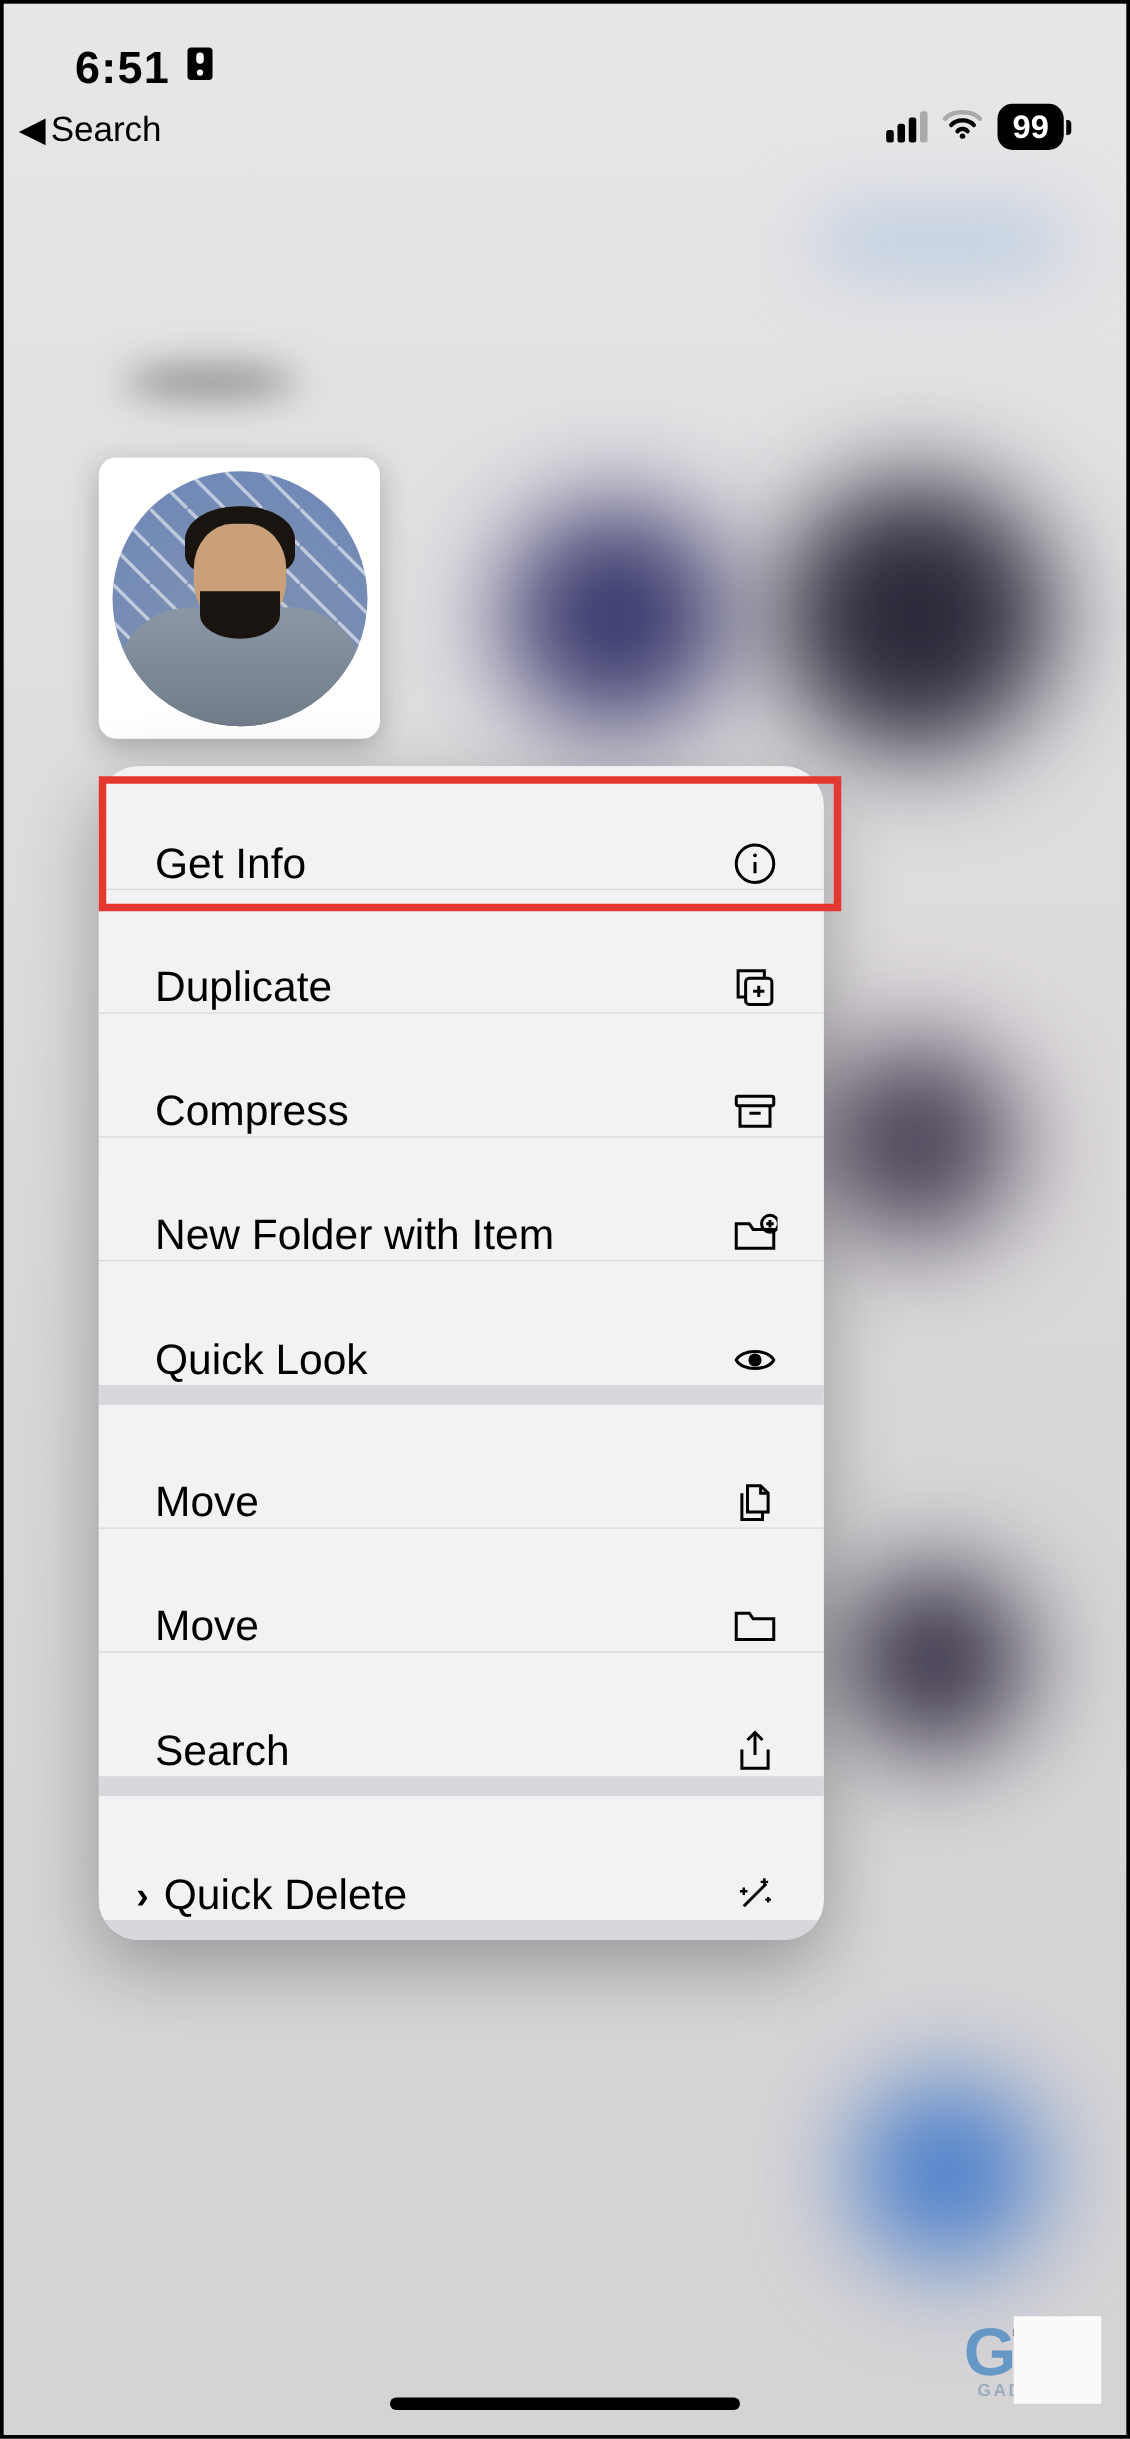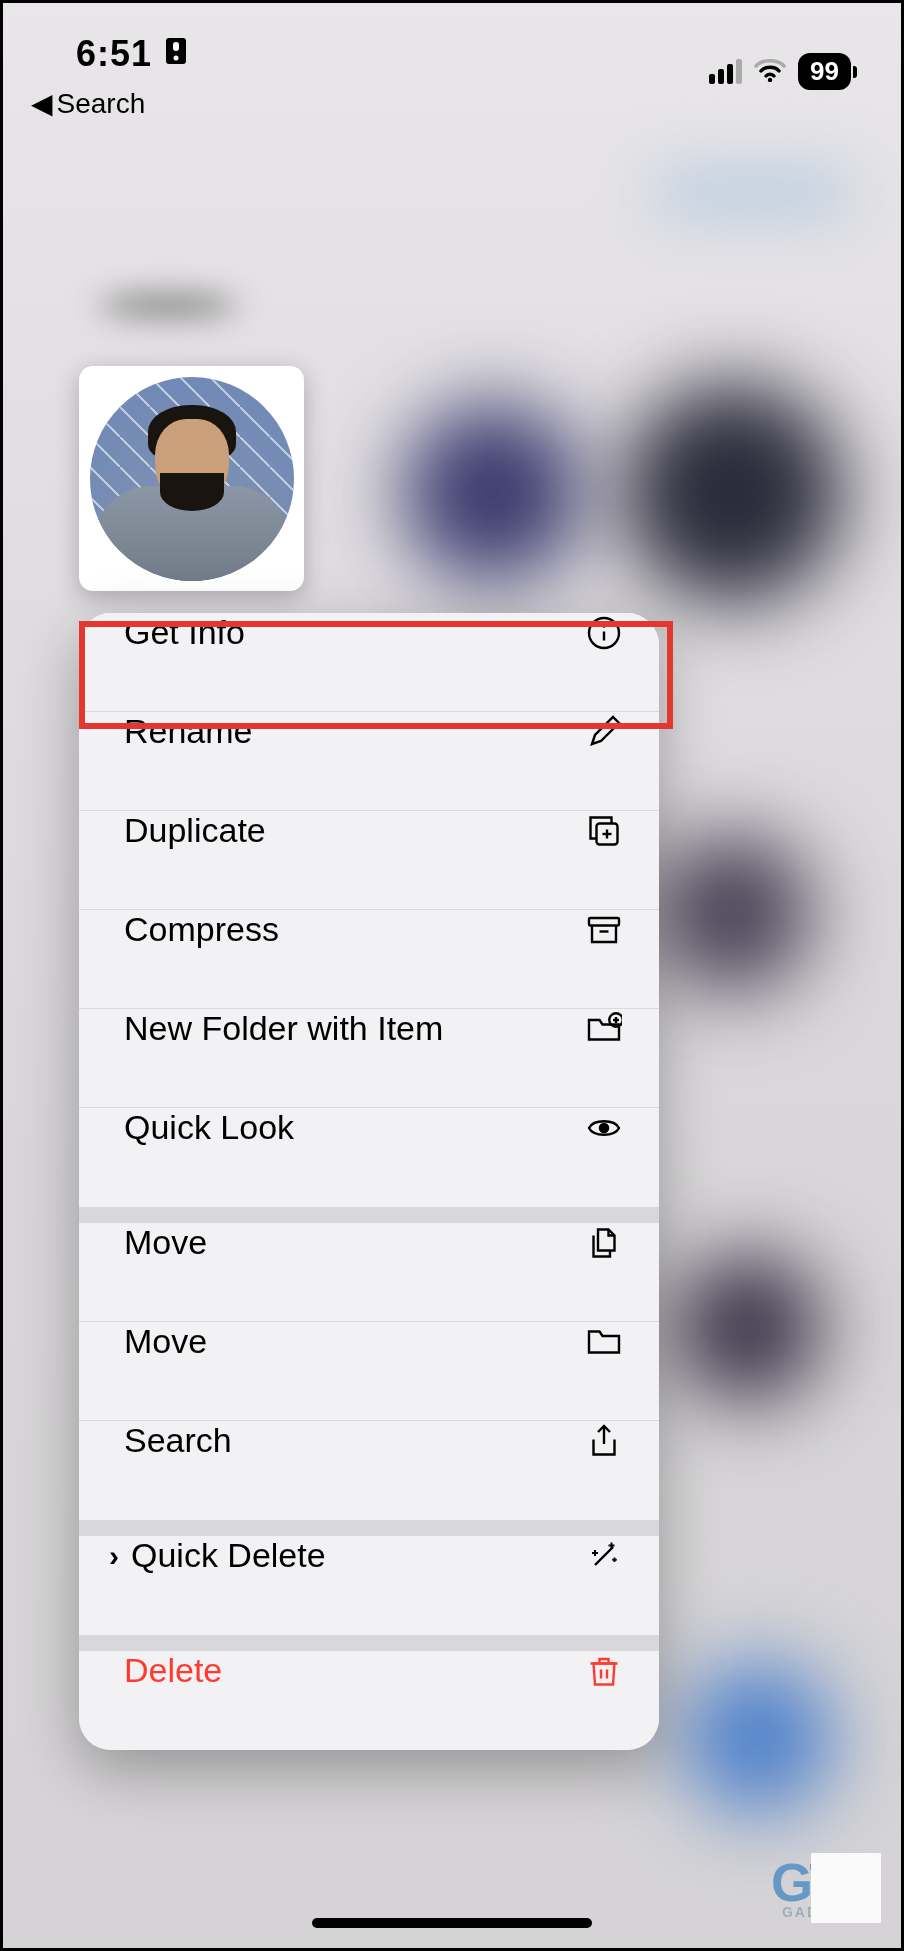--- a/index.html
+++ b/index.html
@@ -38,22 +38,22 @@
 .blob6 { width: 200px; height: 40px; background: #b0c8e0; top: 170px; left: 650px; filter: blur(30px); border-radius: 20px;}
 .blob7 { width: 140px; height: 25px; background: #888; top: 290px; left: 95px; filter: blur(15px);}
 
 .status-bar {
   position: absolute;
   top: 30px;
   left: 0;
   right: 0;
   display: flex;
   justify-content: space-between;
-  align-items: flex-start;
-  padding: 0 50px 0 73px;
+  align-items: flex-end;
+  padding: 0 50px 0 57px;
   font-weight: 600;
 }
 
 .status-left {
   display: flex;
   flex-direction: column;
   gap: 12px;
 }
 
 .status-time-row {
@@ -190,21 +190,21 @@
   overflow: hidden;
   box-shadow: 0 20px 60px rgba(0,0,0,0.3);
 }
 
 .menu-group {
   background: #f2f2f4;
 }
 
 .menu-item {
   display: flex;
-  align-items: flex-start;
+  align-items: flex-end;
   justify-content: space-between;
   padding: 0 35px 0 45px;
   height: 99px;
   font-size: 34px;
   color: #000;
   border-bottom: 1px solid rgba(0,0,0,0.1);
   position: relative;
 }
 
 .menu-item:last-child {
@@ -368,28 +368,20 @@
       <span>Get Info</span>
       <span class="menu-icon">
         <svg viewBox="0 0 24 24">
             <circle cx="12" cy="12" r="10"></circle>
             <circle cx="12" cy="7.5" r="1" fill="#000" stroke="none"></circle>
             <line x1="12" y1="11" x2="12" y2="17"></line>
           </svg>
       </span>
     </div>
     <div class="menu-item">
-      <span>Rename</span>
-      <span class="menu-icon">
-        <svg viewBox="0 0 24 24">
-            <path d="M4 20 L6 14 L18 2 L22 6 L10 18 L4 20 Z"></path>
-          </svg>
-      </span>
-    </div>
-    <div class="menu-item">
       <span>Duplicate</span>
       <span class="menu-icon">
         <svg viewBox="0 0 24 24">
             <rect x="7" y="7" width="14" height="14" rx="2"></rect>
             <path d="M7 17 L3 17 L3 3 L17 3 L17 7"></path>
             <line x1="14" y1="11" x2="14" y2="17"></line>
             <line x1="11" y1="14" x2="17" y2="14"></line>
           </svg>
       </span>
     </div>
@@ -472,34 +464,20 @@
             <path d="M17 3 L17 7 M15 5 L19 5" stroke-width="1.3"></path>
             <path d="M6 8 L6 12 M4 10 L8 10" stroke-width="1.3"></path>
             <path d="M19 13 L19 16 M17.5 14.5 L20.5 14.5" stroke-width="1.2"></path>
           </svg>
       </span>
     </div>
   </div>
 
   <div class="group-separator"></div>
 
-  <div class="menu-group">
-    <div class="menu-item destructive">
-      <span>Delete</span>
-      <span class="menu-icon">
-        <svg viewBox="0 0 24 24">
-            <path d="M5 7 L19 7 L18 21 L6 21 Z"></path>
-            <line x1="3" y1="7" x2="21" y2="7"></line>
-            <path d="M9 7 L9 4 L15 4 L15 7"></path>
-            <line x1="10" y1="11" x2="10" y2="17"></line>
-            <line x1="14" y1="11" x2="14" y2="17"></line>
-          </svg>
-      </span>
-    </div>
-  </div>
 </div>
 
 <div class="highlight-box"></div>
 
 <div class="home-indicator"></div>
 
 <div class="watermark">
   <div class="watermark-g"><span>G</span><span class="dark">T</span><span style="color:#4a7ab0">U</span></div>
   <div class="watermark-sub">GADGETS</div>
   <div class="watermark-square"></div>

